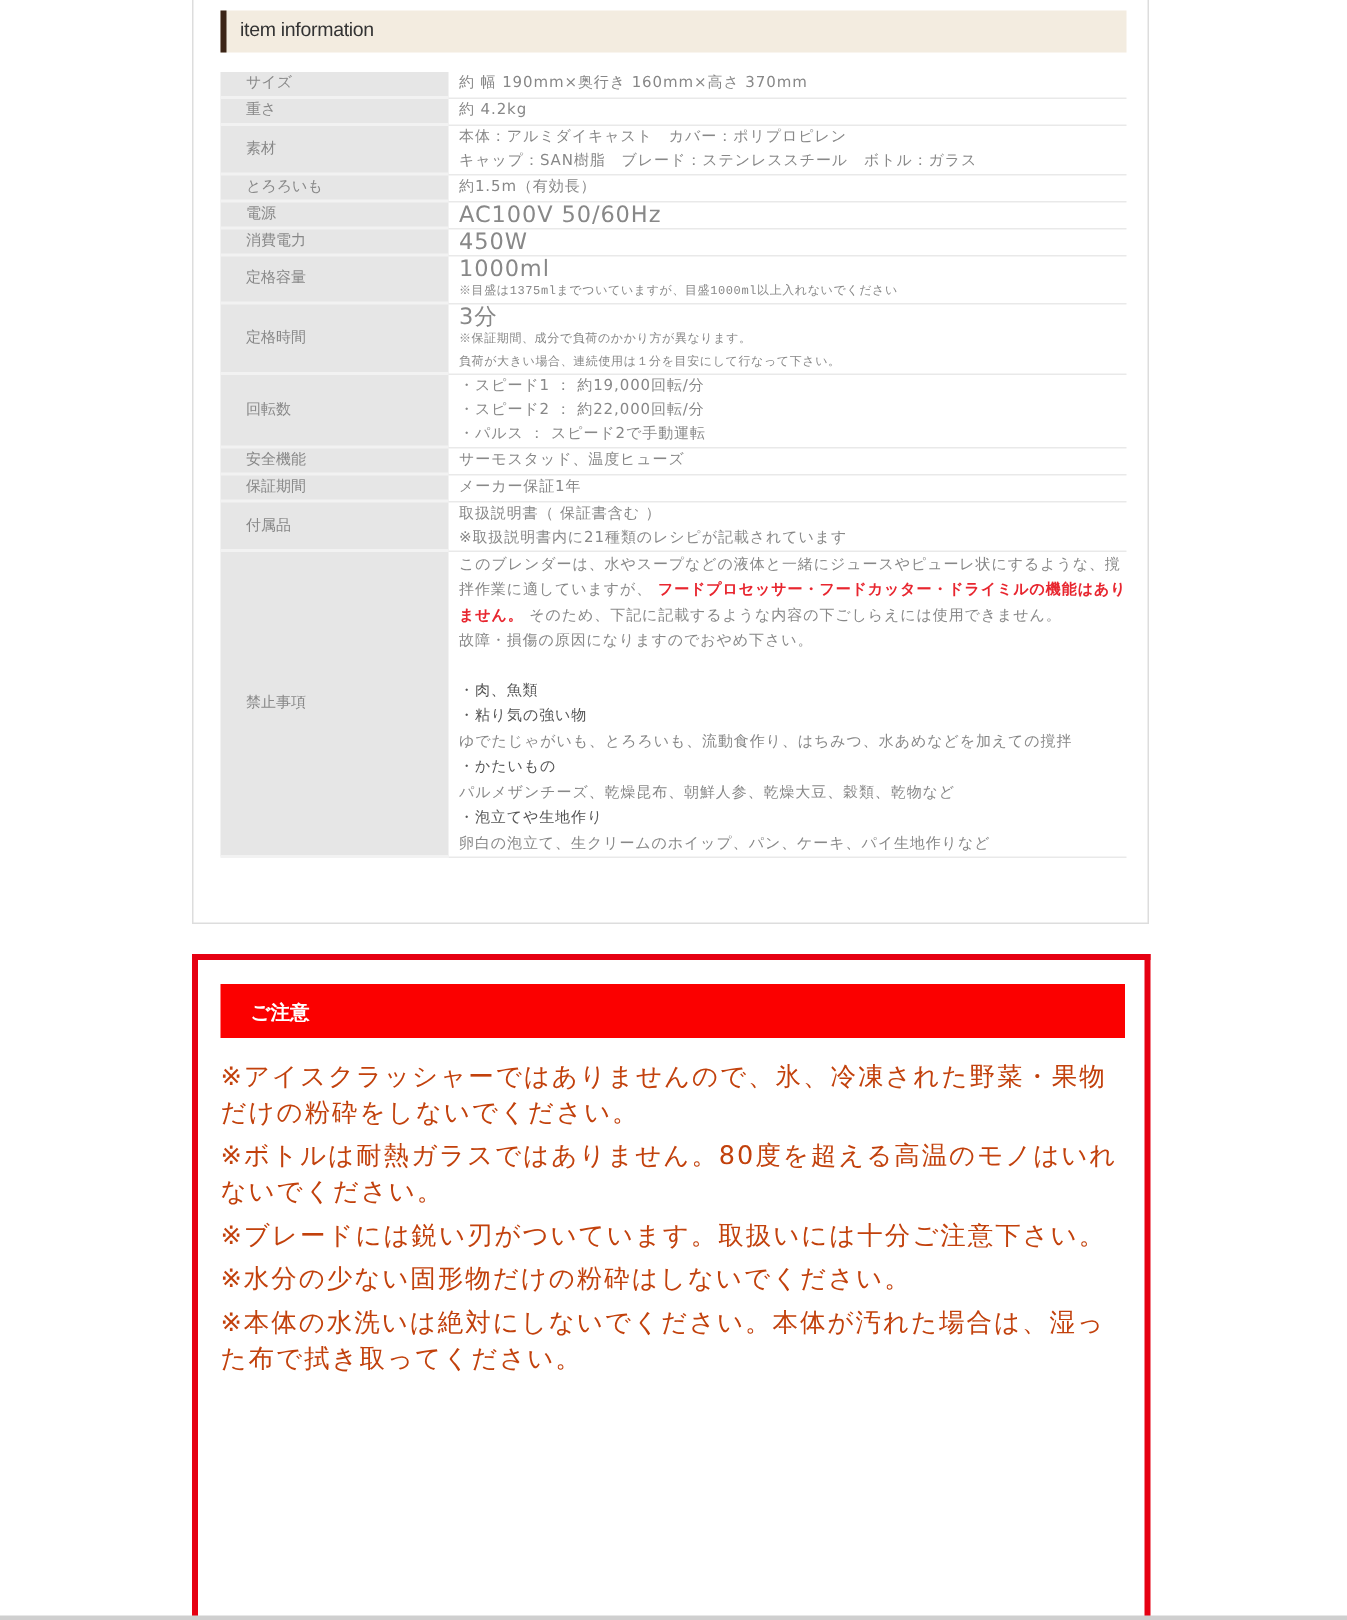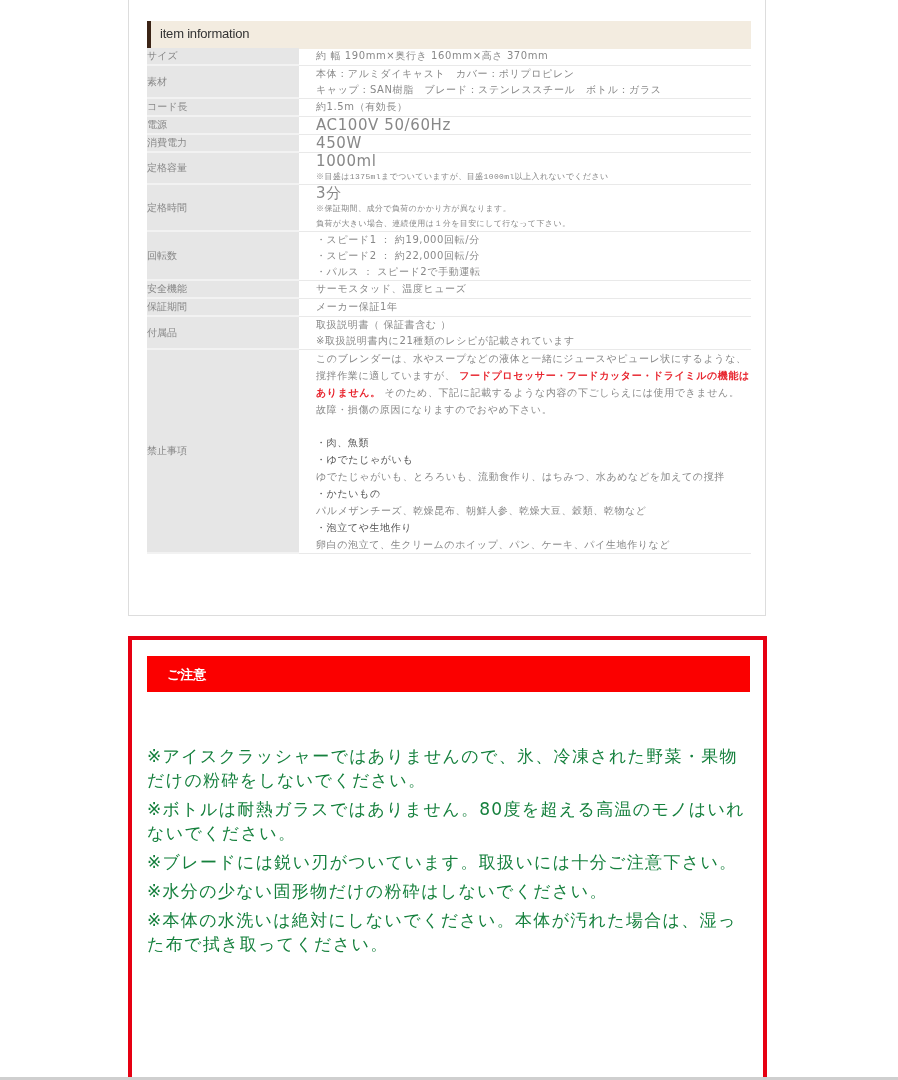--- a/index.html
+++ b/index.html
@@ -5,60 +5,60 @@
   html, body { margin: 0; padding: 0; }
   body {
     width: 898px; height: 1080px; background: #ffffff; position: relative; overflow: hidden;
     font-family: "DejaVu Sans", "Liberation Sans", sans-serif; color: #777;
   }
   .card {
     position: absolute; left: 128px; top: -4px; width: 638px; height: 620px;
     border: 1px solid #dddddd; border-top: none; background: #fff; box-sizing: border-box;
   }
   .heading {
-    position: absolute; left: 147px; top: 21px; width: 604px; height: 28px;
+    position: absolute; left: 147px; top: 7px; width: 604px; height: 28px;
     background: #f3ece0; box-sizing: border-box;
   }
   .heading .bar { position: absolute; left: 0; top: 0; width: 4px; height: 28px; background: #3b2416; }
   .heading .title {
     position: absolute; left: 13px; top: 5px; font-size: 13px; color: #333;
     font-family: "Liberation Sans", sans-serif; letter-spacing: -0.2px;
   }
   table.spec {
     position: absolute; left: 147px; top: 48px; width: 604px; border-collapse: collapse;
     font-size: 10px; line-height: 16px;
   }
   table.spec td { padding: 0 0 0 0; vertical-align: middle; }
   table.spec td.label {
-    width: 152px; background: #e6e6e6; color: #888; padding-left: 0; box-sizing: border-box;
+    width: 152px; background: #e6e6e6; color: #888; padding-left: 17px; box-sizing: border-box;
     border-bottom: 2px solid #f2f2f2;
   }
   table.spec td.value {
-    padding-left: 17px; color: #888; border-bottom: 1px solid #e9e9e9; letter-spacing: 0.6px;
+    padding-left: 7px; color: #888; border-bottom: 1px solid #e9e9e9; letter-spacing: 0.6px;
   }
   .v-line { display: block; }
   .v-small { display: block; font-size: 8px; line-height: 15px; letter-spacing: 0.4px; font-family: Liberation Mono, monospace; }
   .v-big { font-size: 15px; }
   .red-bold { color: #e8262f; font-weight: bold; }
   .bold-dark { color: #555; font-weight: normal; }
   .blank { display: block; height: 16px; }
 
   .notice {
     position: absolute; left: 128px; top: 636px; width: 639px; height: 444px;
     border: 4px solid #e60012; border-bottom: none; box-sizing: border-box; background: #fff;
   }
   .notice-head {
     position: absolute; left: 147px; top: 656px; width: 603px; height: 36px; background: #fb0000;
   }
   .notice-head .title {
     position: absolute; left: 20px; top: 10px; color: #fff; font-weight: bold; font-size: 13px; text-align: center;
   }
   .notice-list {
-    position: absolute; left: 147px; top: 744px; width: 604px; margin: 0; padding: 0; list-style: none;
-    font-size: 17px; line-height: 24px; color: #15803d; letter-spacing: 1.3px;
+    position: absolute; left: 147px; top: 706px; width: 604px; margin: 0; padding: 0; list-style: none;
+    font-size: 17px; line-height: 24px; color: #c2410c; letter-spacing: 1.3px;
   }
   .notice-list li { margin: 0 0 5px 0; }
   .bottom-line { position: absolute; left: 0; top: 1077px; width: 898px; height: 3px; background: #cfcfcf; }
 </style>
 </head>
 <body>
 
 <div class="card"></div>
 
 <div class="heading">
@@ -68,28 +68,34 @@
 
 <table class="spec">
   <tbody>
     <tr>
       <td class="label">サイズ</td>
       <td class="value">
           <span class="v-line">約 幅 190mm×奥行き 160mm×高さ 370mm</span>
         </td>
     </tr>
     <tr>
+      <td class="label">重さ</td>
+      <td class="value">
+          <span class="v-line">約 4.2kg</span>
+        </td>
+    </tr>
+    <tr>
       <td class="label">素材</td>
       <td class="value">
         <span class="v-line">本体：アルミダイキャスト　カバー：ポリプロピレン</span>
         <span class="v-line">キャップ：SAN樹脂　ブレード：ステンレススチール　ボトル：ガラス</span>
       </td>
     </tr>
     <tr>
-      <td class="label">コード長</td>
+      <td class="label">とろろいも</td>
       <td class="value">
           <span class="v-line">約1.5m（有効長）</span>
         </td>
     </tr>
     <tr>
       <td class="label">電源</td>
       <td class="value">
           <span class="v-line v-big">AC100V 50/60Hz</span>
         </td>
     </tr>
@@ -143,21 +149,21 @@
     </tr>
     <tr>
       <td class="label">禁止事項</td>
       <td class="value" style="line-height:17px;">
         <span>このブレンダーは、水やスープなどの液体と一緒にジュースやピューレ状にするような、撹拌作業に適していますが、</span>
         <span class="red-bold">フードプロセッサー・フードカッター・ドライミルの機能はありません。</span>
         <span>そのため、下記に記載するような内容の下ごしらえには使用できません。</span>
         <span class="v-line">故障・損傷の原因になりますのでおやめ下さい。</span>
         <span class="blank"></span>
         <span class="v-line bold-dark">・肉、魚類</span>
-        <span class="v-line bold-dark">・ゆでたじゃがいも</span>
+        <span class="v-line bold-dark">・粘り気の強い物</span>
         <span class="v-line">ゆでたじゃがいも、とろろいも、流動食作り、はちみつ、水あめなどを加えての撹拌</span>
         <span class="v-line bold-dark">・かたいもの</span>
         <span class="v-line">パルメザンチーズ、乾燥昆布、朝鮮人参、乾燥大豆、穀類、乾物など</span>
         <span class="v-line bold-dark">・泡立てや生地作り</span>
         <span class="v-line">卵白の泡立て、生クリームのホイップ、パン、ケーキ、パイ生地作りなど</span>
       </td>
     </tr>
   </tbody>
 </table>
 

